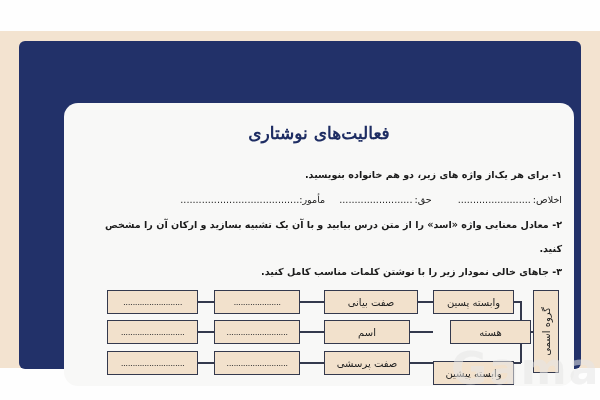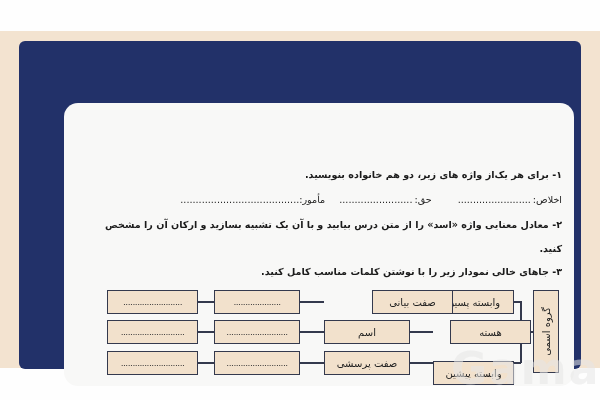--- a/index.html
+++ b/index.html
@@ -34,20 +34,21 @@
 
     .watermark { position: absolute; left: 435px; top: 343px; font-family: "DejaVu Sans", sans-serif; font-weight: bold;
                  font-size: 44px; color: rgba(230,230,230,0.55); letter-spacing: 2px; margin-left: 16px; }
   </style>
 </head>
 <body>
 
 <div class="beige-band"></div>
 <div class="frame">
   <div class="card">
+    <div class="title">فعالیت‌های نوشتاری</div>
 
     <div class="line q1">۱- برای هر یک‌از واژه های زیر، دو هم خانواده بنویسید.</div>
 
     <div class="line fill-row">
       <span>اخلاص:</span>
       <span style="margin-right:2px;">........................</span>
       <span style="margin-right:26px;text-align:right;">حق:</span>
       <span style="margin-right:2px;">........................</span>
       <span style="margin-right:14px;">مأمور:</span>
       <span>.......................................</span>
@@ -63,21 +64,21 @@
         <span class="group-label">گروه اسمی</span>
       </div>
 
       <div class="vline" style="left:456px; top:198px; height:62px;"></div>
       <div class="hline" style="left:449px; top:198px; width:8px;"></div>
       <div class="hline" style="left:449px; top:228px; width:20px;"></div>
       <div class="hline" style="left:449px; top:259px; width:8px;"></div>
 
       <div class="box" style="left:369px; top:187px; width:81px;">وابسته پسین</div>
       <div class="hline" style="left:345px; top:198px; width:24px;"></div>
-      <div class="box" style="left:260px; top:187px; width:81px;margin-left:48px;">صفت بیانی</div>
+      <div class="box" style="left:260px; top:187px; width:94px;">صفت بیانی</div>
       <div class="hline" style="left:235px; top:198px; width:25px;"></div>
       <div class="box dots" style="left:150px; top:187px; width:86px;">....................</div>
       <div class="hline" style="left:133px; top:198px; width:18px;"></div>
       <div class="box dots" style="left:43px; top:187px; width:91px;">.........................</div>
 
       <div class="box" style="left:369px; top:217px; width:81px;margin-left:17px;">هسته</div>
       <div class="hline" style="left:345px; top:228px; width:24px;"></div>
       <div class="box" style="left:260px; top:217px; width:86px;">اسم</div>
       <div class="hline" style="left:235px; top:228px; width:25px;"></div>
       <div class="box dots" style="left:150px; top:217px; width:86px;">..........................</div>

